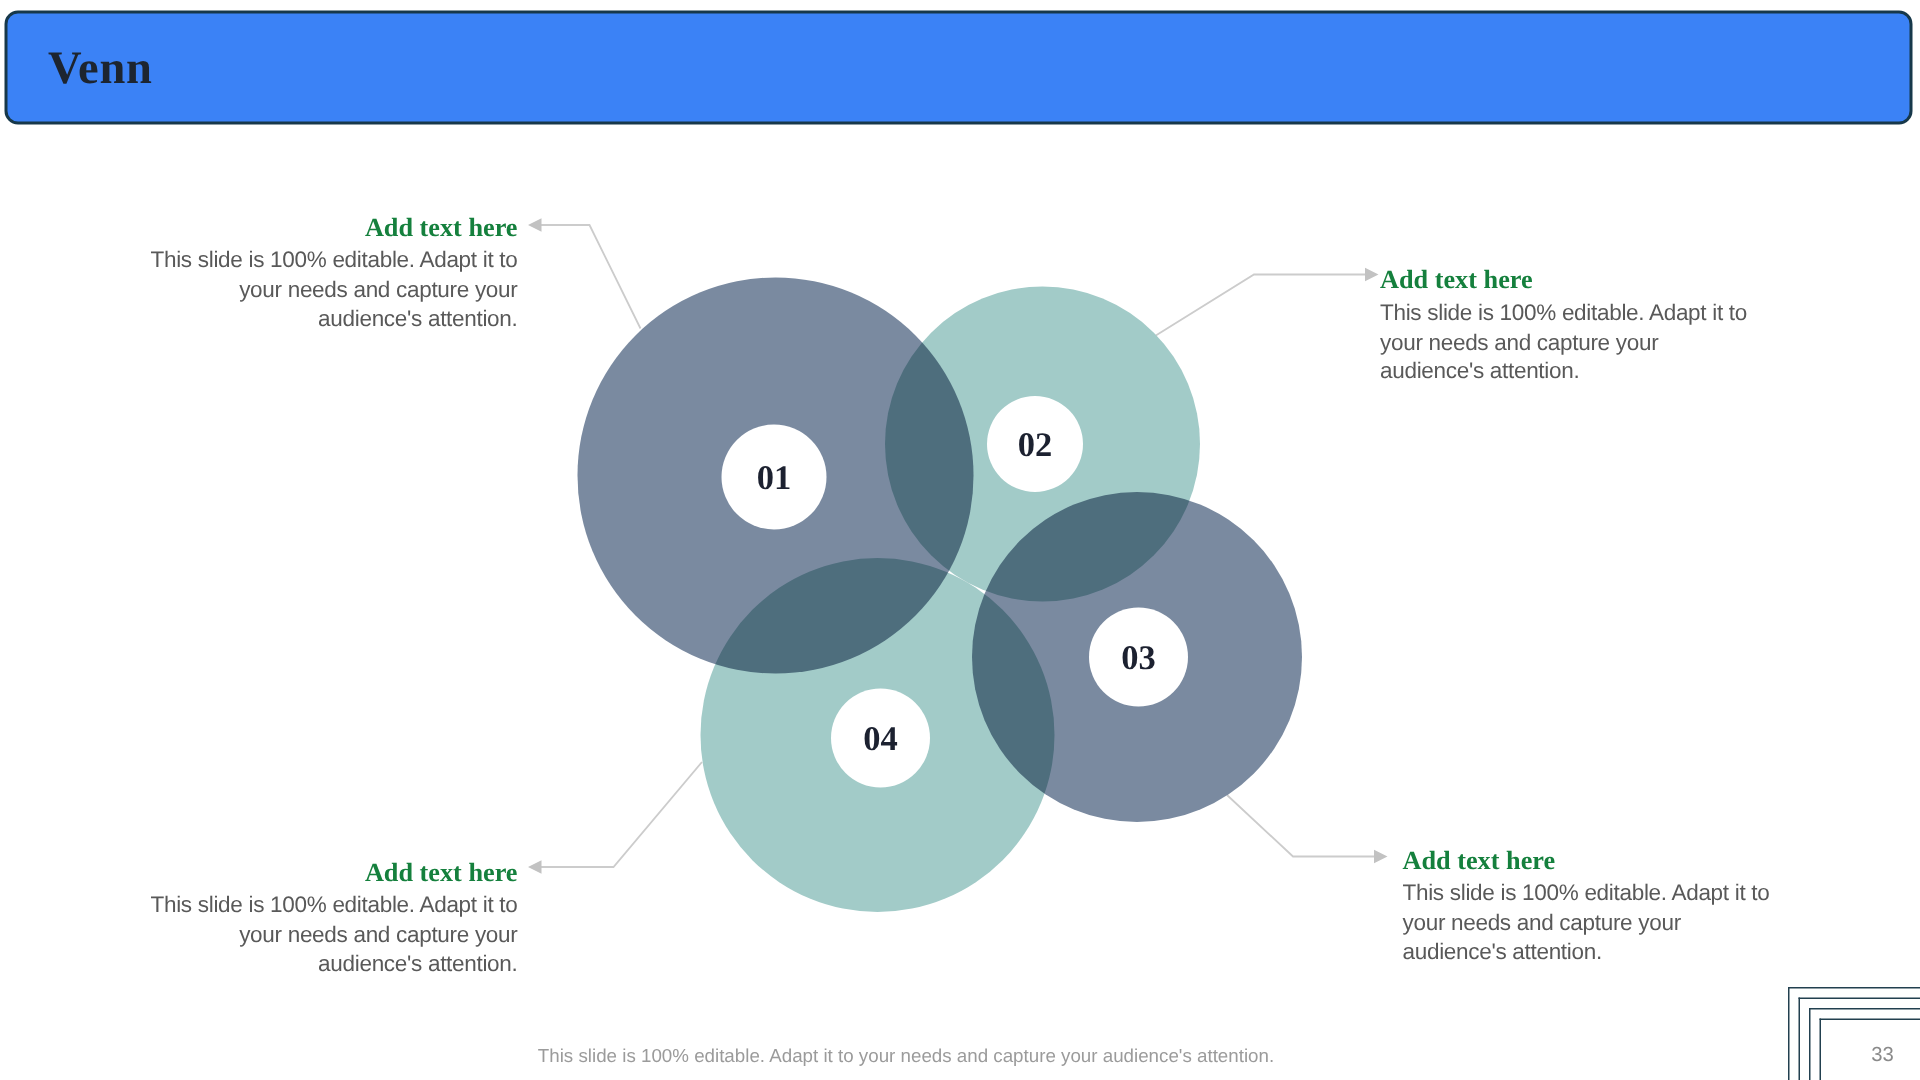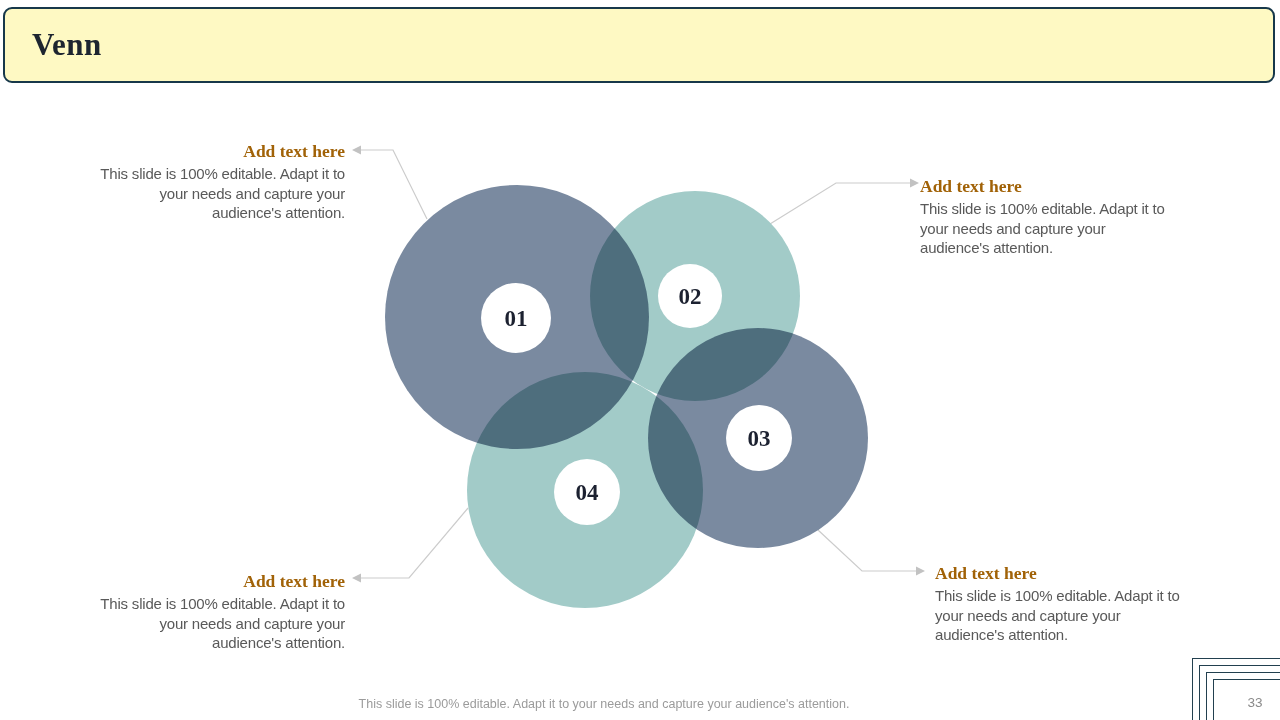--- a/index.html
+++ b/index.html
@@ -6,21 +6,21 @@
   body {
     width:1280px; height:720px; position:relative; overflow:hidden;
     background:#ffffff; font-family:"Liberation Sans", sans-serif;
   }
   .slide { position:absolute; inset:0; }
 
   
   .title-box {
     position:absolute; left:3px; top:7px; width:1272px; height:76px;
     box-sizing:border-box; border:2px solid #17384a; border-radius:9px;
-    background:#fef9c3; display:flex; align-items:center; padding-left:27px;
+    background:#3b82f6; display:flex; align-items:center; padding-left:27px;
   }
   .title-text {
     font-family:"Liberation Serif", serif; font-weight:bold;
     font-size:31px; color:#1d2530; letter-spacing:0.5px; margin:0;
   }
 
   
   .venn-svg { position:absolute; left:0; top:0; width:1280px; height:720px; }
   .blend-group circle { mix-blend-mode:multiply; }
   .connector { stroke:#cccccc; stroke-width:1.2; fill:none; }
@@ -30,21 +30,21 @@
     font-family:"Liberation Serif", serif; font-weight:bold;
     font-size:23px; fill:#1c2130; text-anchor:middle;
   }
 
   
   .label { position:absolute; width:252px; }
   .label.align-right { text-align:right; }
   .label.align-left  { text-align:left; }
   .label h3 {
     font-family:"Liberation Serif", serif; font-weight:bold;
-    font-size:17.5px; color:#a16207; margin:0 0 3px 0; line-height:20px;
+    font-size:17.5px; color:#15803d; margin:0 0 3px 0; line-height:20px;
   }
   .label p {
     font-size:15px; color:#595959; margin:0; line-height:19.5px;
     letter-spacing:-0.2px;
   }
 
   
   .footer {
     position:absolute; left:204px; top:697px; width:800px;
     text-align:center; font-size:12.5px; color:#9b9b9b;

